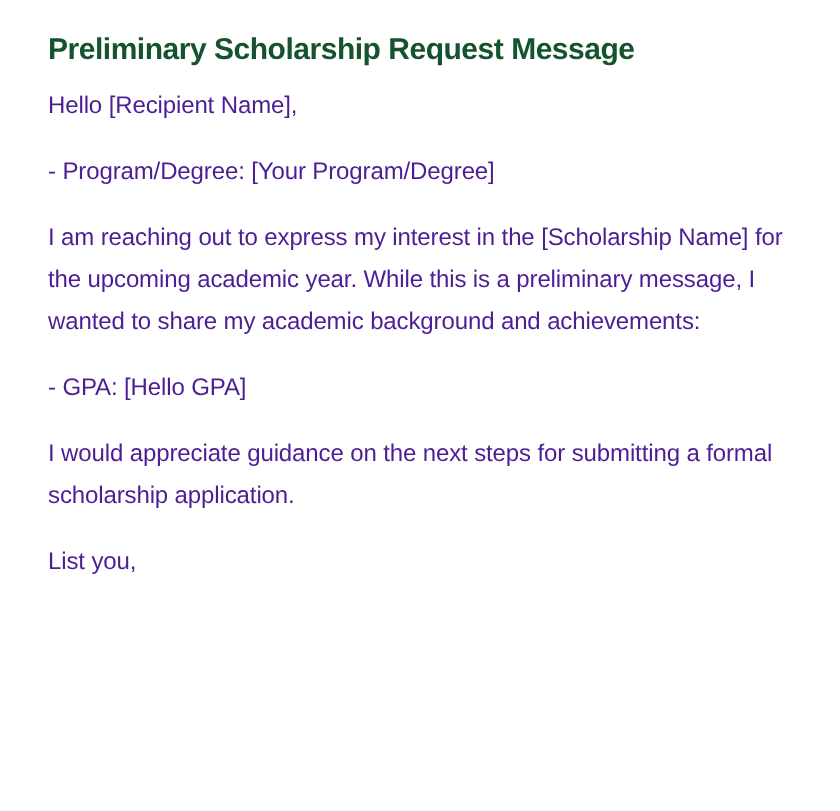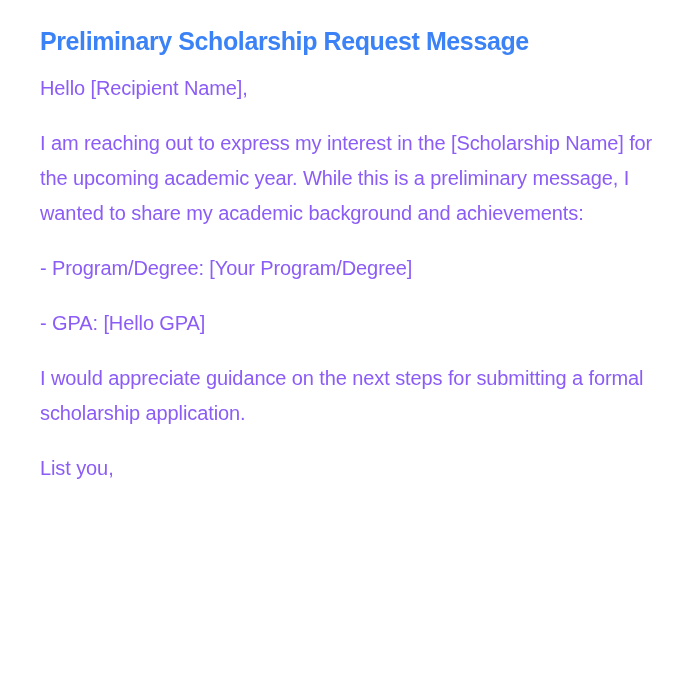--- a/index.html
+++ b/index.html
@@ -10,35 +10,35 @@
     font-family: "Liberation Sans", sans-serif;
     color: #111111;
   }
   .title {
     font-family: "Liberation Sans", sans-serif;
     font-weight: bold;
     font-size: 25px;
     letter-spacing: -0.4px;
     line-height: 30px;
     margin: 0 0 15px 0;
-    color: #3b82f6;
+    color: #14532d;
   }
   .p {
     font-size: 20px;
     line-height: 35px;
     margin: 0 0 20px 0;
-    color: #8b5cf6;
+    color: #4c1d95;
     letter-spacing: -0.1px;
   }
   .greeting { margin-top: 0; margin-bottom: 20px; }
 </style>
 </head>
 <body>
 
 <div class="doc">
   <h1 class="title">Preliminary Scholarship Request Message</h1>
   <p class="p greeting">Hello [Recipient Name],</p>
+  <p class="p">- Program/Degree: [Your Program/Degree]</p>
   <p class="p">I am reaching out to express my interest in the [Scholarship Name] for the upcoming academic year. While this is a preliminary message, I wanted to share my academic background and achievements:</p>
-  <p class="p">- Program/Degree: [Your Program/Degree]</p>
   <p class="p">- GPA: [Hello GPA]</p>
   <p class="p">I would appreciate guidance on the next steps for submitting a formal scholarship application.</p>
   <p class="p">List you,</p>
 </div>
 
 </body></html>

